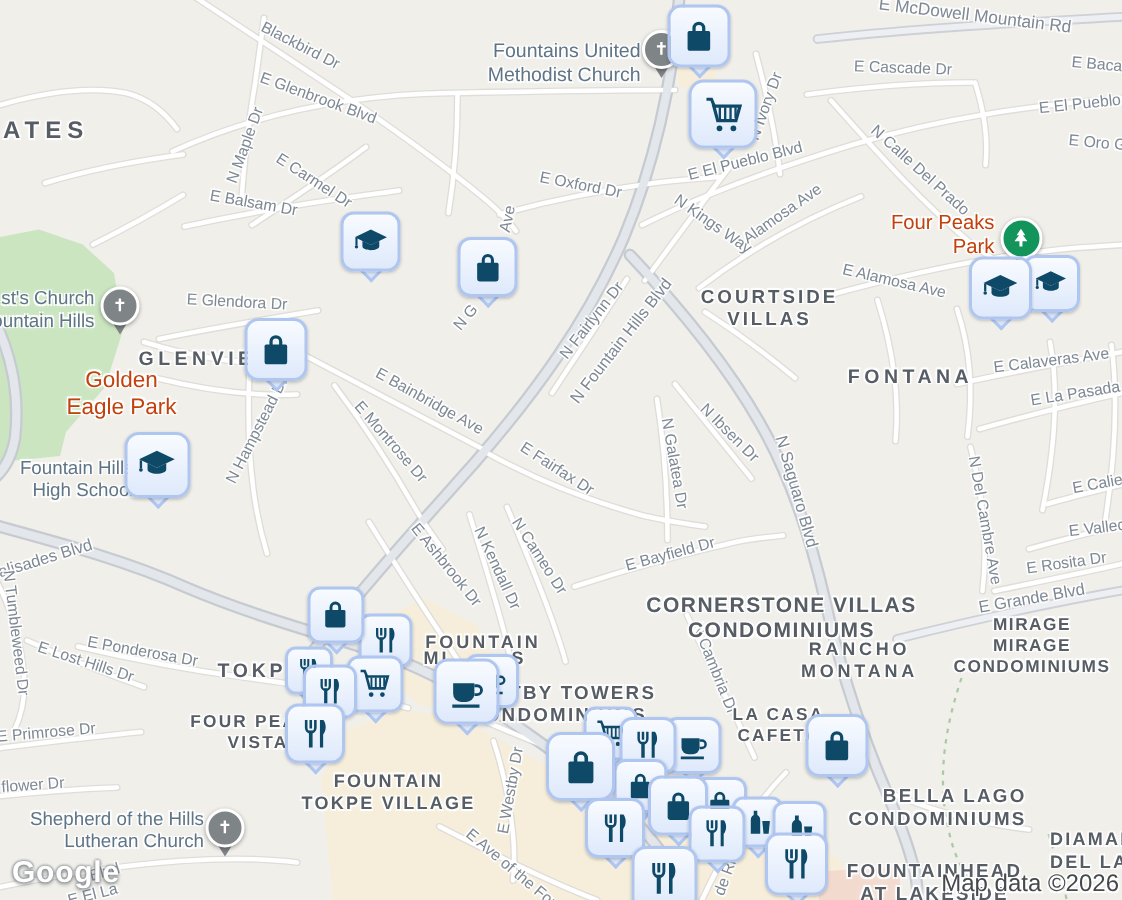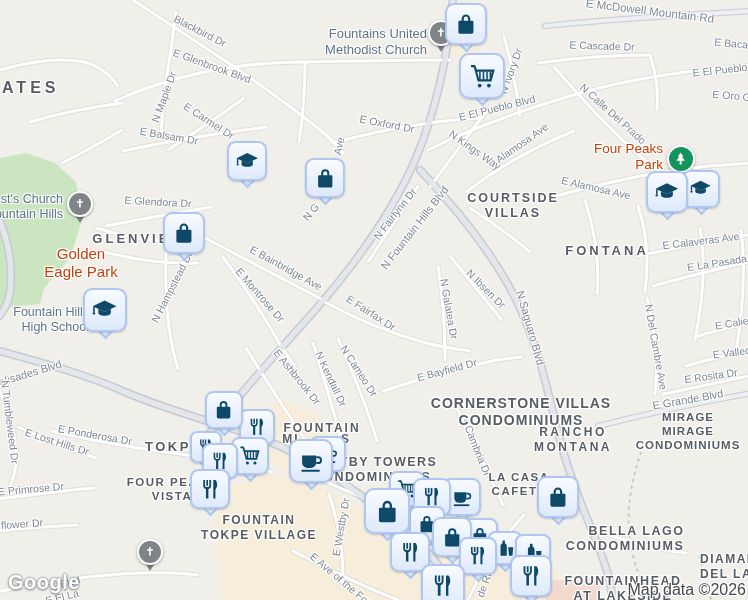--- a/index.html
+++ b/index.html
@@ -319,20 +319,22 @@
     <div class="lbl road" style="font-size: 10.5px; left: 359px; top: 371px; transform: translate(-50%, -50%) rotate(57deg);">N Cameo Dr</div>
     <div class="lbl road" style="font-size: 10.5px; left: 331px; top: 379px; transform: translate(-50%, -50%) rotate(65deg);">N Kendall Dr</div>
     <div class="lbl road" style="font-size: 10.5px; left: 297px; top: 377px; transform: translate(-50%, -50%) rotate(51deg);">E Ashbrook Dr</div>
     <div class="lbl road" style="font-size: 10.5px; left: 447px; top: 370px; transform: translate(-50%, -50%) rotate(-15deg);">E Bayfield Dr</div>
     <div class="lbl poi" style="font-size: 13px; pointer-events: auto; left: 427px; top: 42px; transform: translate(-100%, -50%); text-align: right;">Fountains United
 Methodist Church</div>
     <div class="lbl poi" style="font-size: 12.5px; pointer-events: auto; left: 63px; top: 207px; transform: translate(-100%, -50%); text-align: right;">st's Church
 ountain Hills</div>
     <div class="lbl poi" style="font-size: 12.5px; pointer-events: auto; left: 89px; top: 320px; transform: translate(-100%, -50%); text-align: right;">Fountain Hills
 High School</div>
+    <div class="lbl poi" style="font-size: 12.5px; pointer-events: auto; left: 136px; top: 554px; transform: translate(-100%, -50%); text-align: right;">Shepherd of the Hills
+Lutheran Church</div>
     <div class="lbl poi park" style="font-size: 15px; pointer-events: auto; left: 81px; top: 263px; transform: translate(-50%, -50%);">Golden
 Eagle Park</div>
     <div class="lbl poi park" style="font-size: 13.5px; pointer-events: auto; left: 663px; top: 157px; transform: translate(-100%, -50%); text-align: right;">Four Peaks Park</div>
     <div class="marker pin" style="left: 428px; top: 20px; width: 26px; height: 26px;">
       <div class="ptail church"></div>
       <div class="pcircle church">
         <svg viewBox="0 0 24 24">
           <use href="#i-cross"></use>
         </svg>
       </div>

